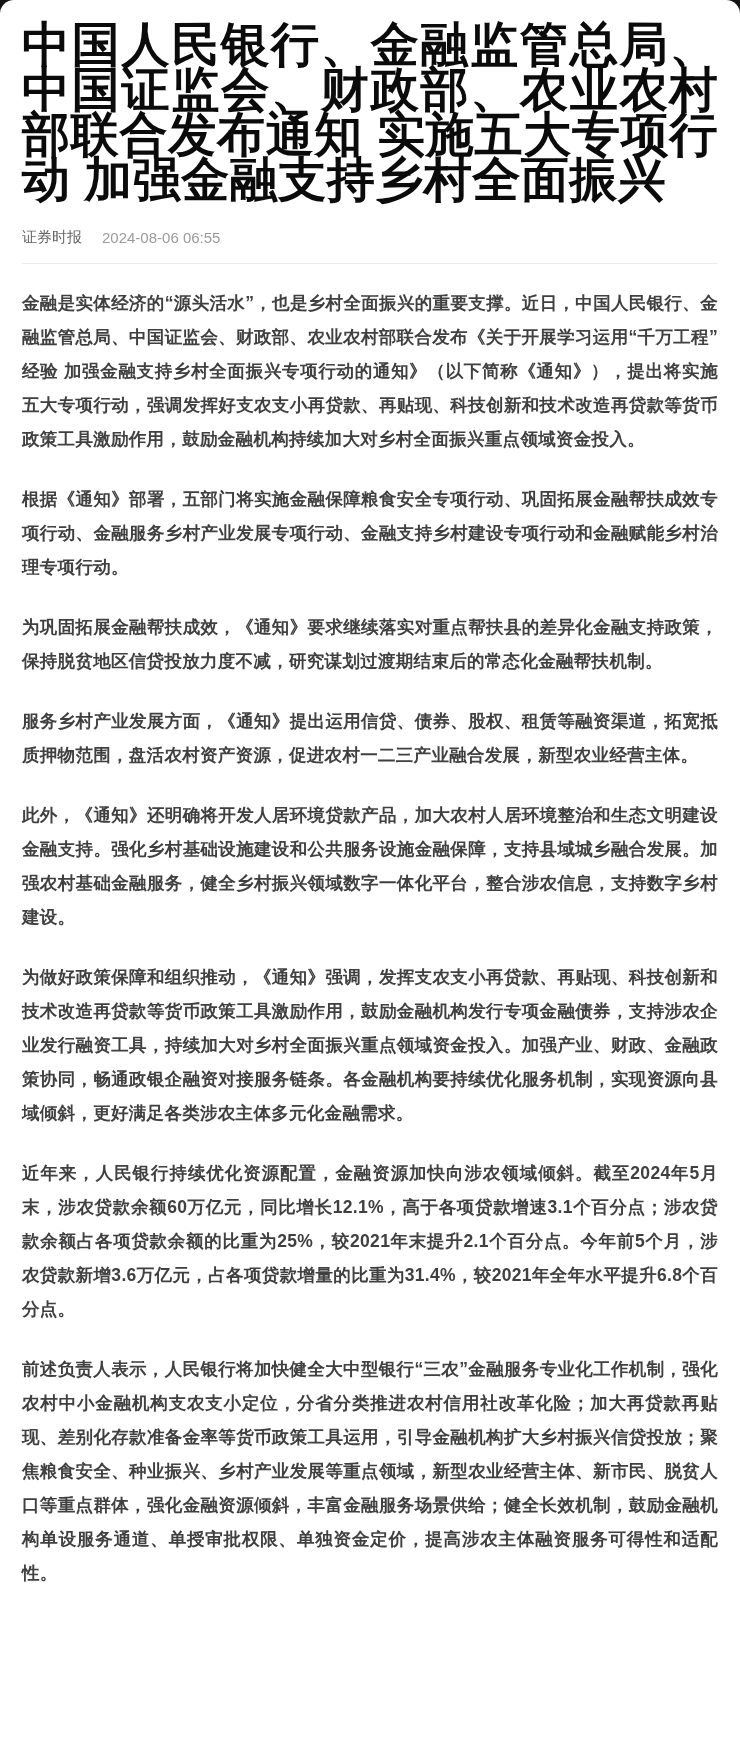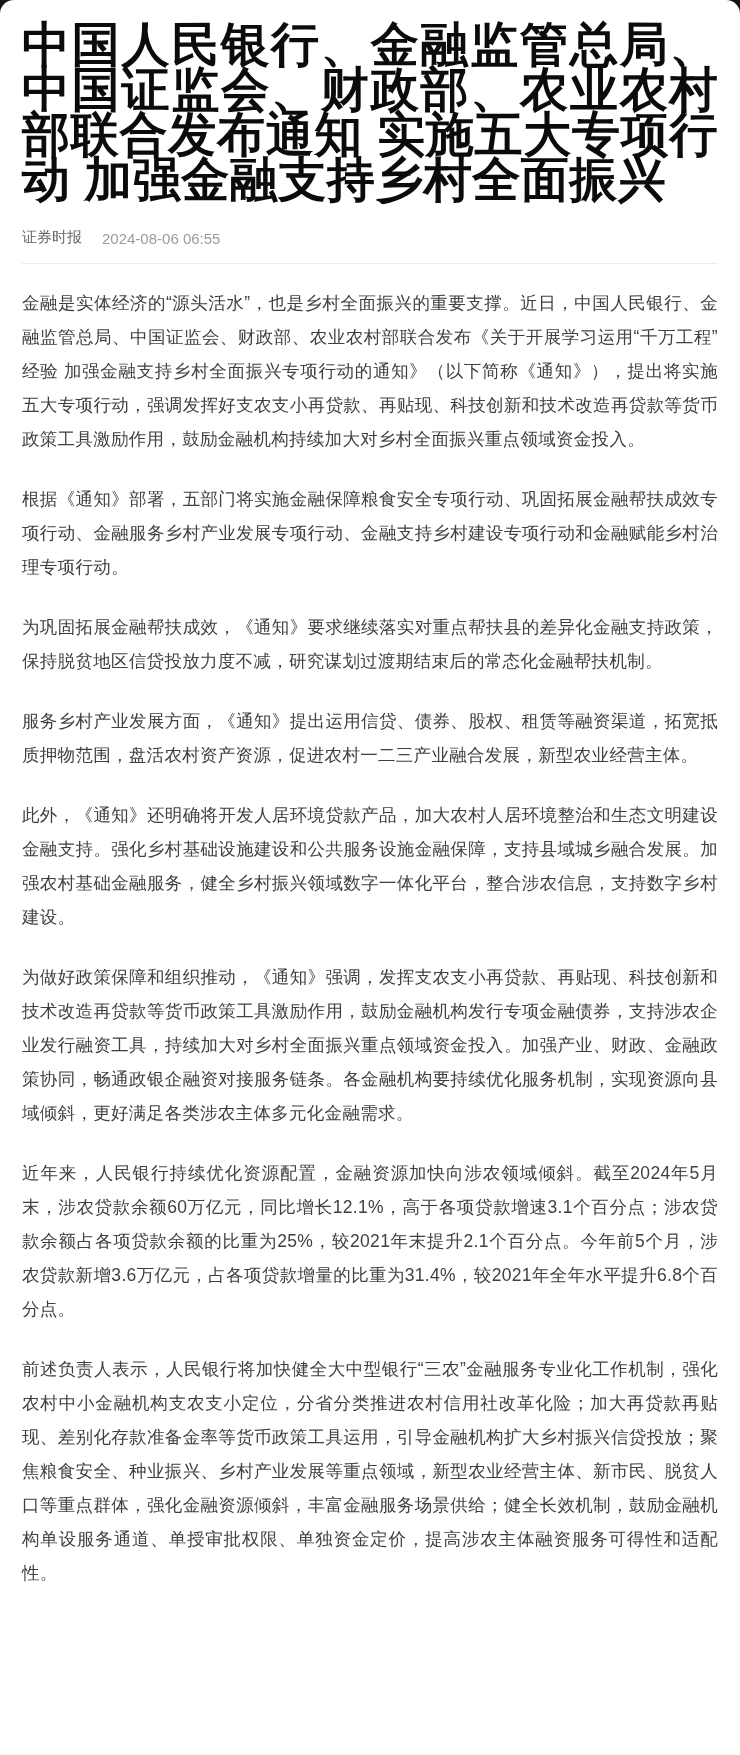--- a/index.html
+++ b/index.html
@@ -43,21 +43,21 @@
     margin: 12px 0 26px 0;
     font-size: 48px;
     line-height: 45px;
     font-weight: 800;
     color: #0b0b0b;
     letter-spacing: 0.5px;
     text-align: justify;
   }
   .meta-row {
     display: flex;
-    align-items: flex-end;
+    align-items: center;
     gap: 20px;
     font-size: 15px;
     margin: 0 0 16px 0;
   }
   .source-name {
     color: #666666;
     cursor: pointer;
   }
   .publish-time {
     color: #9b9b9b;
@@ -73,20 +73,21 @@
     color: #404040;
     margin: 0 0 26px 0;
   }
   .article-body p {
     font-size: 17.5px;
     line-height: 34px;
     color: #404040;
     margin: 0 0 26px 0;
     text-align: justify;
     letter-spacing: 0.3px;
+    font-weight: bold;
   }
   .article-body p:last-child { margin-bottom: 0; }
 </style>
 </head>
 <body>
 
 <div class="corner tl"></div>
 <div class="corner tr"></div>
 
 <div class="page">

